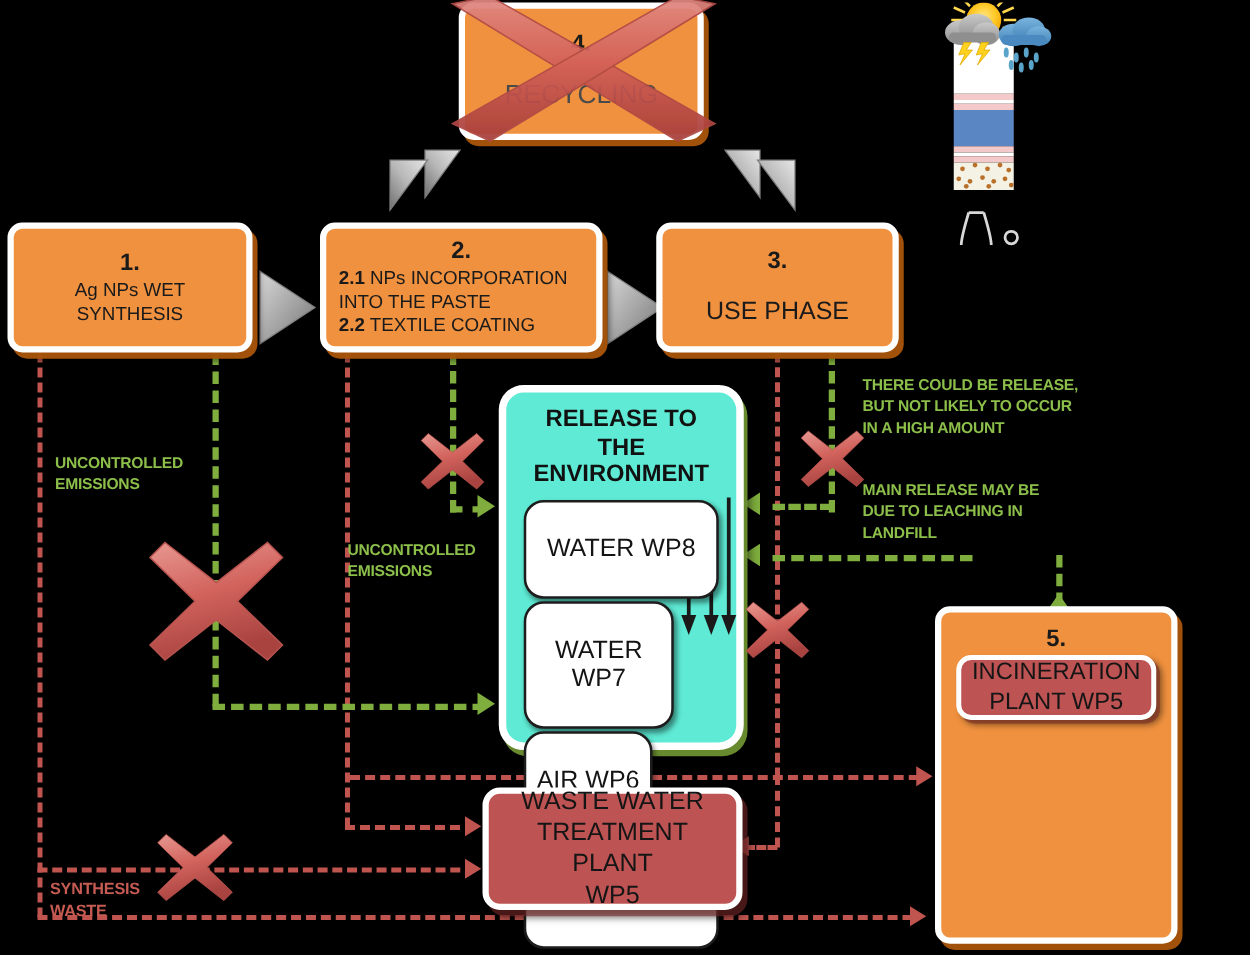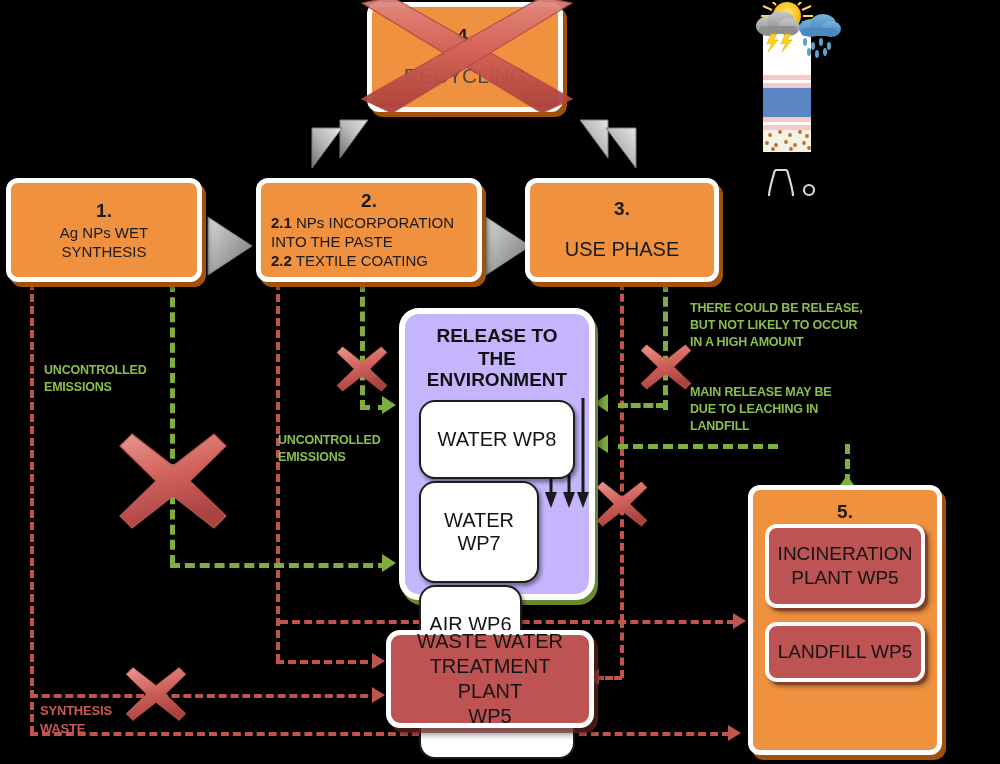--- a/index.html
+++ b/index.html
@@ -27,21 +27,21 @@
     padding:6px 10px;
   }
   .box .num { text-align:center; font-weight:bold; font-size:19px; line-height:1.25; }
   .box .body { font-size:15px; line-height:1.28; }
   .box .body.center { text-align:center; }
 
   
   .green-panel {
     position:absolute;
     border-radius:20px;
-    background:#c4b5fd;
+    background:#5eead4;
     border:6px solid #FFFFFF;
     box-shadow: 3px 5px 0 rgba(110,145,50,.95), 5px 6px 7px rgba(0,0,0,.5);
     padding:8px 14px 12px 14px;
   }
   .green-title {
     text-align:center; font-weight:bold; font-size:19px; color:#111;
     line-height:1.22; margin:2px 0 8px 0;
   }
   .white-pill {
     background:#FFFFFF;
@@ -245,25 +245,22 @@
   </div>
 
   <div class="red-box" style="left:386px; top:630px; width:208px; height:98px; flex-direction:column;">
     <div>WASTE WATER</div>
     <div>TREATMENT PLANT</div>
     <div>WP5</div>
   </div>
 
   <div class="box" style="left:748px; top:485px; width:194px; height:270px; justify-content:flex-start; padding:10px 12px;">
     <div class="num">5.</div>
-    <div class="red-inner" style="height:84px; margin-bottom:14px; flex-direction:column;">
+    <div class="red-inner" style="height:52px; margin-bottom:14px; flex-direction:column;">
       <div style="padding:0 6px;">INCINERATION PLANT WP5</div>
-    </div>
-    <div class="red-inner" style="height:60px;">
-      <div>LANDFILL WP5</div>
     </div>
   </div>
 
   <svg class="xmark" style="left:118px; top:432px;" width="110" height="98" viewBox="0 0 110 98">
     <defs>
       <linearGradient id="xg2" x1="0" y1="0" x2="0.3" y2="1">
         <stop offset="0%" stop-color="#e79891"></stop>
         <stop offset="50%" stop-color="#d2635d"></stop>
         <stop offset="100%" stop-color="#a94340"></stop>
       </linearGradient>

